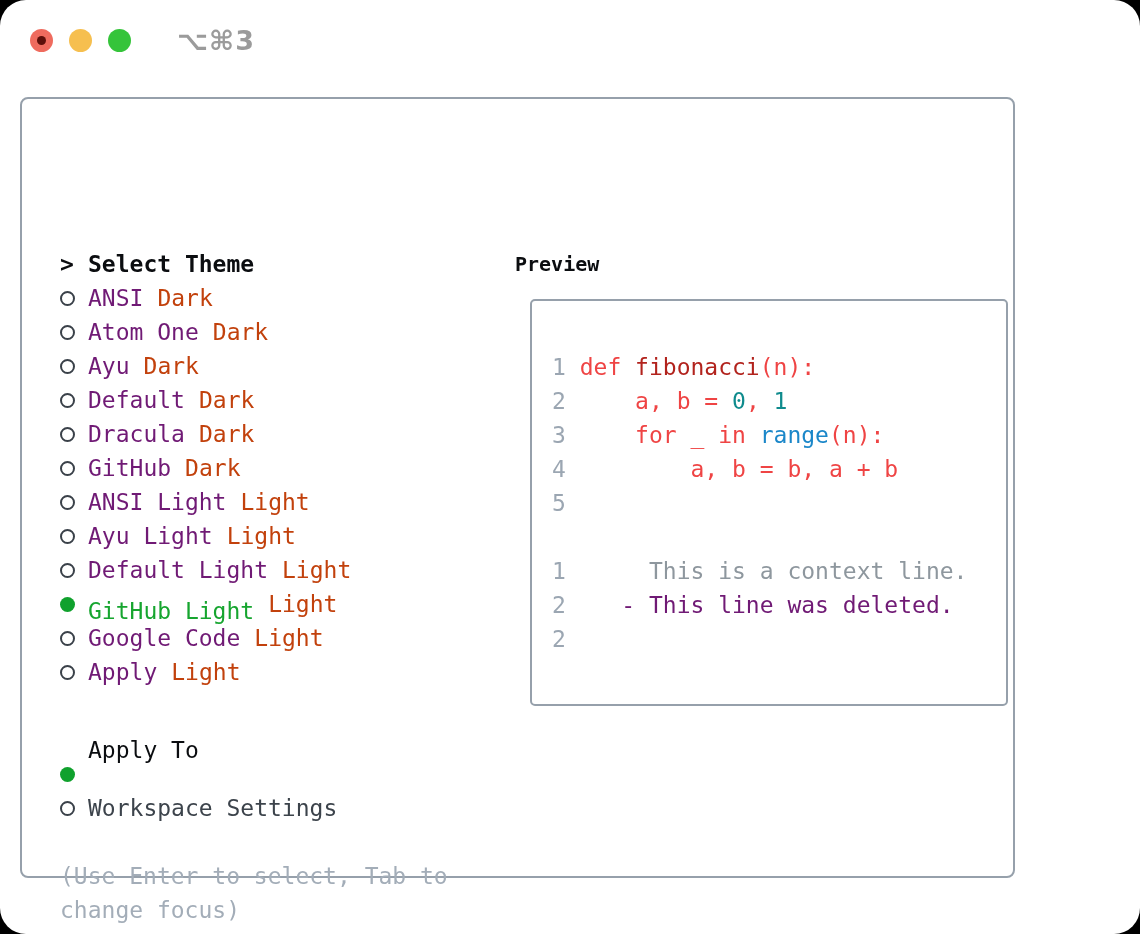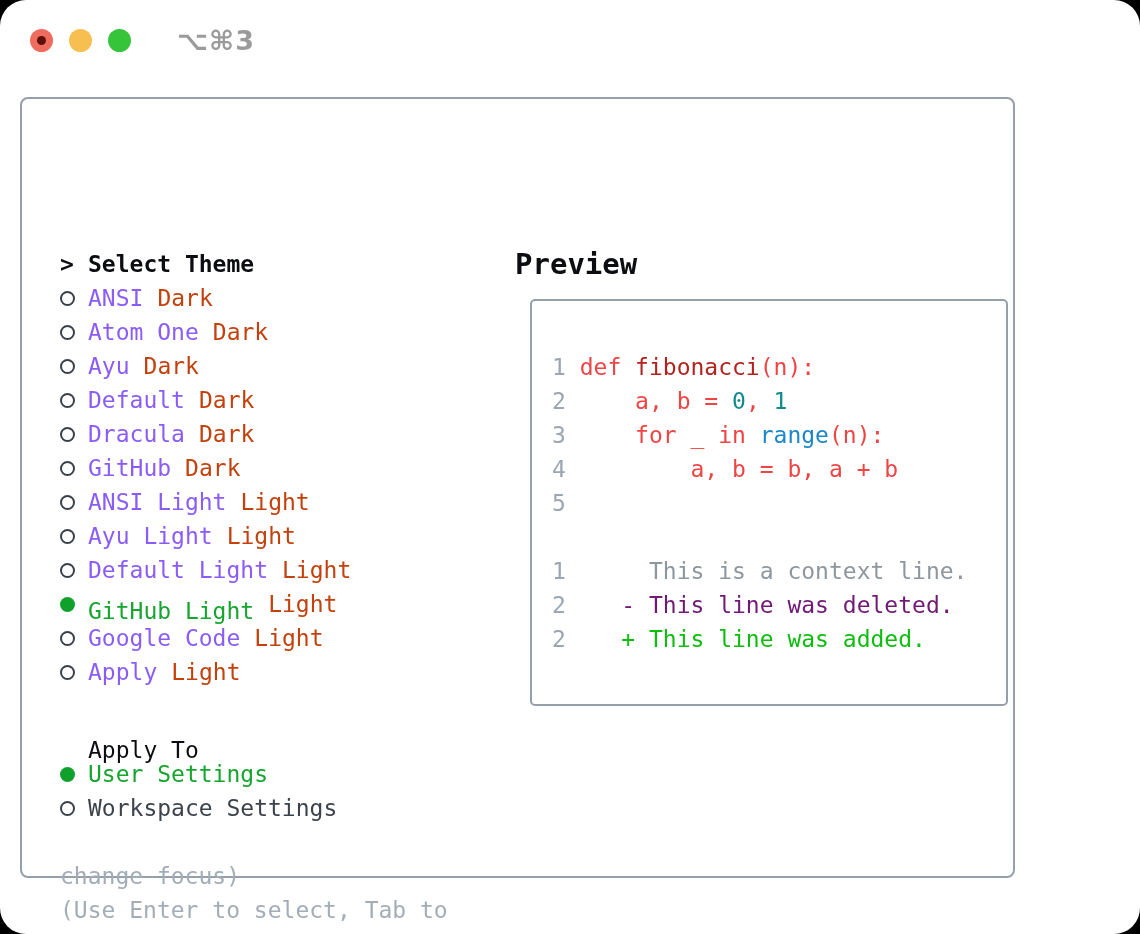--- a/index.html
+++ b/index.html
@@ -32,32 +32,32 @@
     background:#fff;
   }
   
   .left-col{position:absolute;left:38px;top:148px;}
   .row{height:34px;display:flex;align-items:center;font-size:23px;white-space:pre;}
   .mk{width:28px;display:flex;align-items:center;}
   .arrow{color:#0b0d10;font-weight:700;}
   .hdr-label{color:#0b0d10;font-weight:700;}
   .ring{width:11px;height:11px;border:2px solid #3a4149;border-radius:50%;box-sizing:content-box;}
   .dot{width:15px;height:15px;border-radius:50%;background:#10a12d;}
-  .nm{color:#8b5cf6;}
+  .nm{color:#701a75;}
   .row.sel .nm{color:#16a52f;margin-top:14px;}
   .tag{color:#c2410c;margin-left:14px;}
   .apply-label{color:#0b0d10;margin-top:20px;}
   .opt{color:#3c434b;}
   .row.sel .opt{color:#16a52f;}
   .help-line{color:#a3adb8;}
   .spacer{height:34px;}
   
   .preview-title{
     position:absolute;left:493px;top:148px;height:34px;display:flex;align-items:center;
-    font-size:29px;font-weight:700;color:#0b0d10;
+    font-size:20px;font-weight:700;color:#0b0d10;
   }
   .preview-box{
     position:absolute;left:508px;top:200px;width:478px;height:407px;
     border:2px solid #96a0ab;border-radius:5px;box-sizing:border-box;
     padding:49px 0 0 20px;background:#fff;overflow:hidden;
   }
   .pline{height:34px;display:flex;align-items:center;font-size:23px;white-space:pre;}
   .n{color:#9ba6b2;}
   .d{color:#ef4444;text-align:center;}
   .r{color:#b2231d;}
@@ -91,33 +91,33 @@
         <div class="row theme-item"><span class="mk"><span class="ring"></span></span><span class="nm">Dracula</span><span class="tag">Dark</span></div>
         <div class="row theme-item"><span class="mk"><span class="ring"></span></span><span class="nm">GitHub</span><span class="tag">Dark</span></div>
         <div class="row theme-item"><span class="mk"><span class="ring"></span></span><span class="nm">ANSI Light</span><span class="tag">Light</span></div>
         <div class="row theme-item"><span class="mk"><span class="ring"></span></span><span class="nm">Ayu Light</span><span class="tag">Light</span></div>
         <div class="row theme-item"><span class="mk"><span class="ring"></span></span><span class="nm">Default Light</span><span class="tag">Light</span></div>
         <div class="row theme-item sel"><span class="mk"><span class="dot"></span></span><span class="nm">GitHub Light</span><span class="tag">Light</span></div>
         <div class="row theme-item"><span class="mk"><span class="ring"></span></span><span class="nm">Google Code</span><span class="tag">Light</span></div>
         <div class="row theme-item"><span class="mk"><span class="ring"></span></span><span class="nm">Apply</span><span class="tag">Light</span></div>
         <div class="spacer"></div>
         <div class="row"><span class="mk"></span><span class="apply-label">Apply To</span></div>
-        <div class="row sel"><span class="mk"><span class="dot"></span></span><span class="opt">User Settings</span></div>
+        <div class="row sel"><span class="mk"><span class="dot"></span></span></div>
         <div class="row"><span class="mk"><span class="ring"></span></span><span class="opt">Workspace Settings</span></div>
         <div class="spacer"></div>
+        <div class="row help-line">(Use Enter to select, Tab to</div>
         <div class="row help-line">change focus)</div>
-        <div class="row help-line">(Use Enter to select, Tab to</div>
       </div>
     <div class="preview-title">Preview</div>
     <div class="preview-box">
         <div class="pline"><span class="n">1 </span><span class="d">def </span><span class="r">fibonacci</span><span class="d">(n):</span></div>
         <div class="pline"><span class="n">2 </span><span class="d">    a, b = </span><span class="t">0</span><span class="d">, </span><span class="t">1</span></div>
         <div class="pline"><span class="n">3 </span><span class="d">    for _ in </span><span class="b">range</span><span class="d">(n):</span></div>
         <div class="pline"><span class="n">4 </span><span class="d">        a, b = b, a + b</span></div>
         <div class="pline"><span class="n">5 </span></div>
         <div class="pline"></div>
         <div class="pline"><span class="n">1 </span><span class="g">     This is a context line.</span></div>
         <div class="pline"><span class="n">2 </span><span class="del">   - This line was deleted.</span></div>
-        <div class="pline"><span class="n">2 </span><span class="add">   + This line was added.</span></div>
+        <div class="pline"><span class="n">2 </span></div>
       </div>
   </div>
 
 </div>
 
 </body></html>

